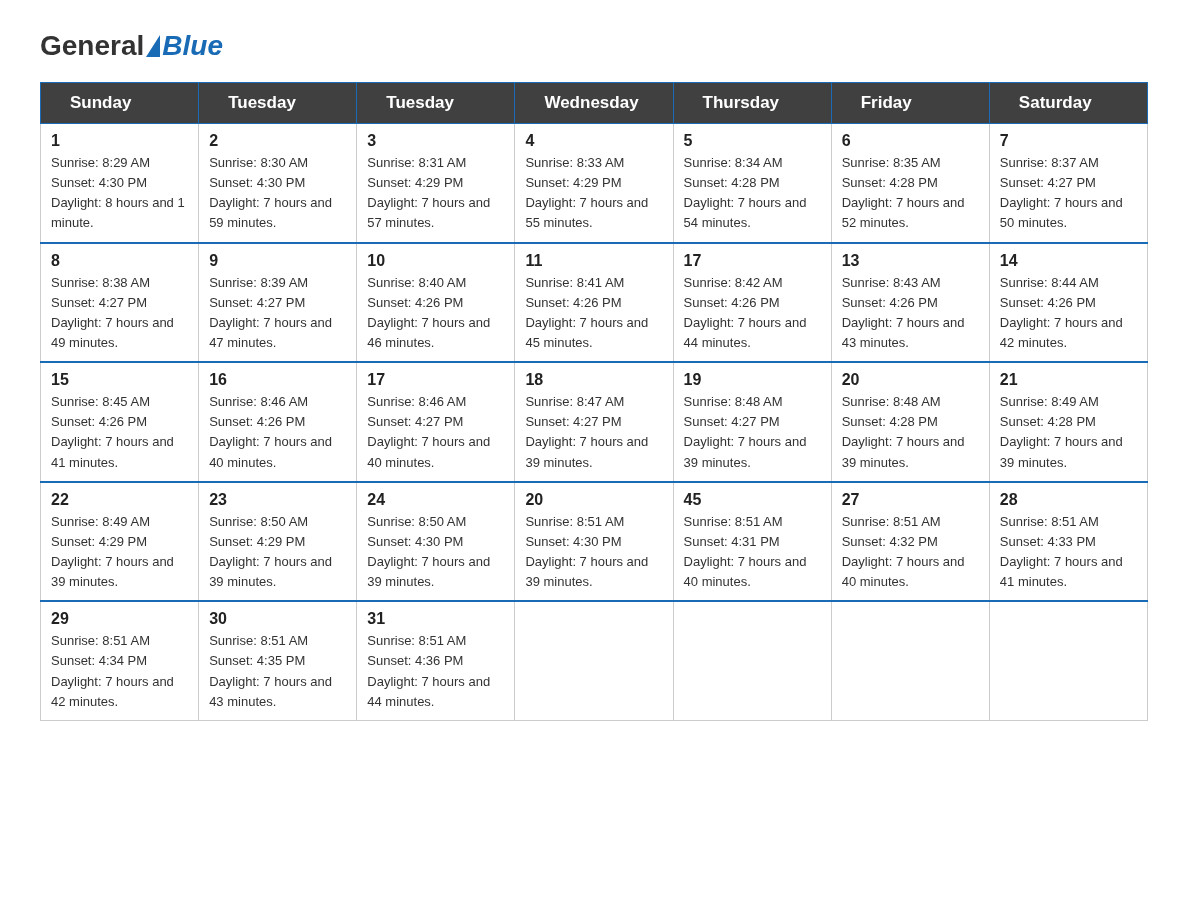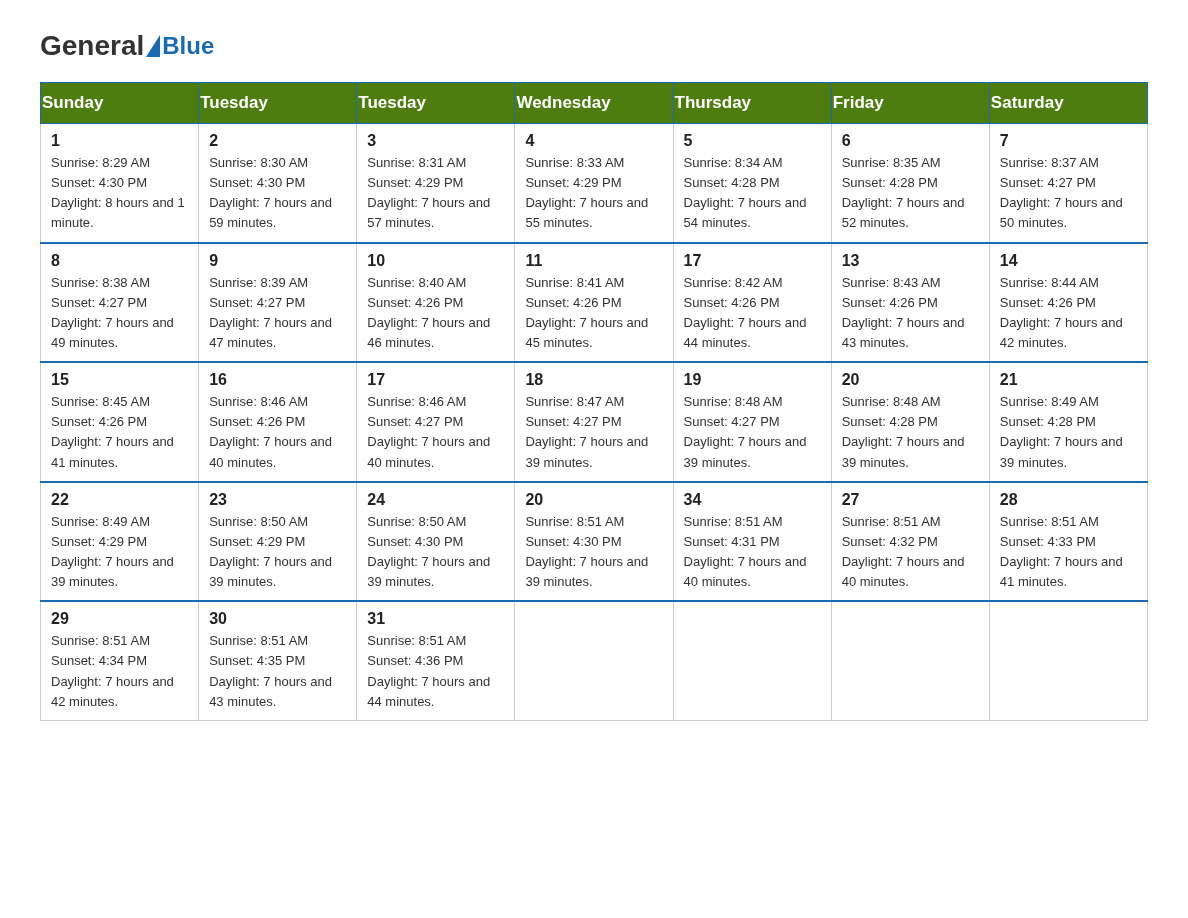--- a/index.html
+++ b/index.html
@@ -33,22 +33,23 @@
       width: 0;
       height: 0;
       border-left: 14px solid transparent;
       border-right: 0px solid transparent;
       border-bottom: 22px solid #1a6bb5;
       margin: 0 2px;
       display: inline-block;
     }
     .logo-blue {
       color: #1a6bb5;
-      font-size: 24px;
-      font-weight: bold;
+      font-size: 28px;
+      font-weight: bold;
+      font-style: italic;
     }
     .title-area {
       text-align: right;
     }
     .month-title {
       font-size: 52px;
       font-weight: bold;
       color: #222;
       line-height: 1.1;
     }
@@ -56,25 +57,25 @@
       font-size: 26px;
       color: #444;
       margin-top: 6px;
     }
     .calendar-table {
       width: 100%;
       border-collapse: collapse;
       margin-top: 10px;
     }
     .calendar-table th {
-      background-color: #4d7c0f;
+      background-color: #404040;
       color: #fff;
       font-size: 17px;
       font-weight: bold;
-      padding: 10px 1px;
+      padding: 10px 29px;
       text-align: left;
       border: 1px solid #1a6bb5;
     }
     .calendar-table td {
       vertical-align: top;
       padding: 8px 10px;
       border: 1px solid #ccc;
       width: 14.28%;
       font-size: 13.5px;
       color: #333;
@@ -226,21 +227,21 @@
       </td>
         <td>
         <span class="day-num">24</span>
         <span class="day-info">Sunrise: 8:50 AM<br>Sunset: 4:30 PM<br>Daylight: 7 hours and 39 minutes.</span>
       </td>
         <td>
         <span class="day-num">20</span>
         <span class="day-info">Sunrise: 8:51 AM<br>Sunset: 4:30 PM<br>Daylight: 7 hours and 39 minutes.</span>
       </td>
         <td>
-        <span class="day-num">34</span>
+        <span class="day-num">45</span>
         <span class="day-info">Sunrise: 8:51 AM<br>Sunset: 4:31 PM<br>Daylight: 7 hours and 40 minutes.</span>
       </td>
         <td>
         <span class="day-num">27</span>
         <span class="day-info">Sunrise: 8:51 AM<br>Sunset: 4:32 PM<br>Daylight: 7 hours and 40 minutes.</span>
       </td>
         <td>
         <span class="day-num">28</span>
         <span class="day-info">Sunrise: 8:51 AM<br>Sunset: 4:33 PM<br>Daylight: 7 hours and 41 minutes.</span>
       </td>

